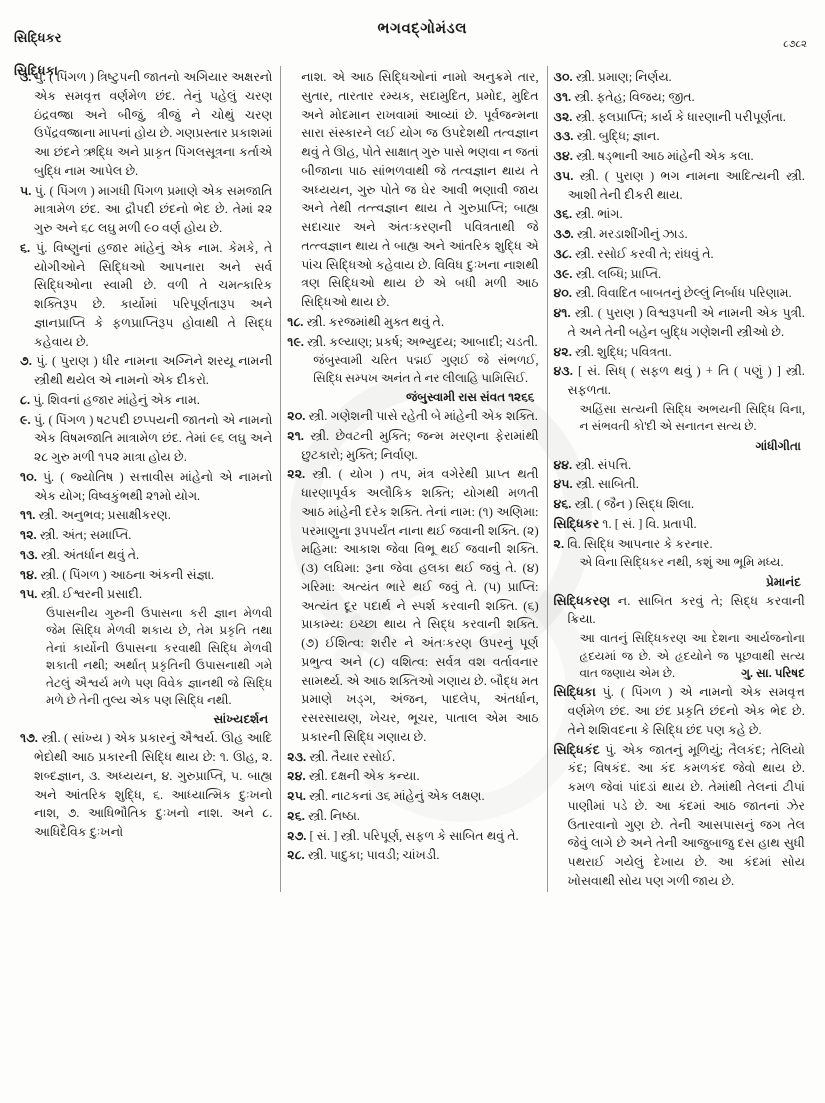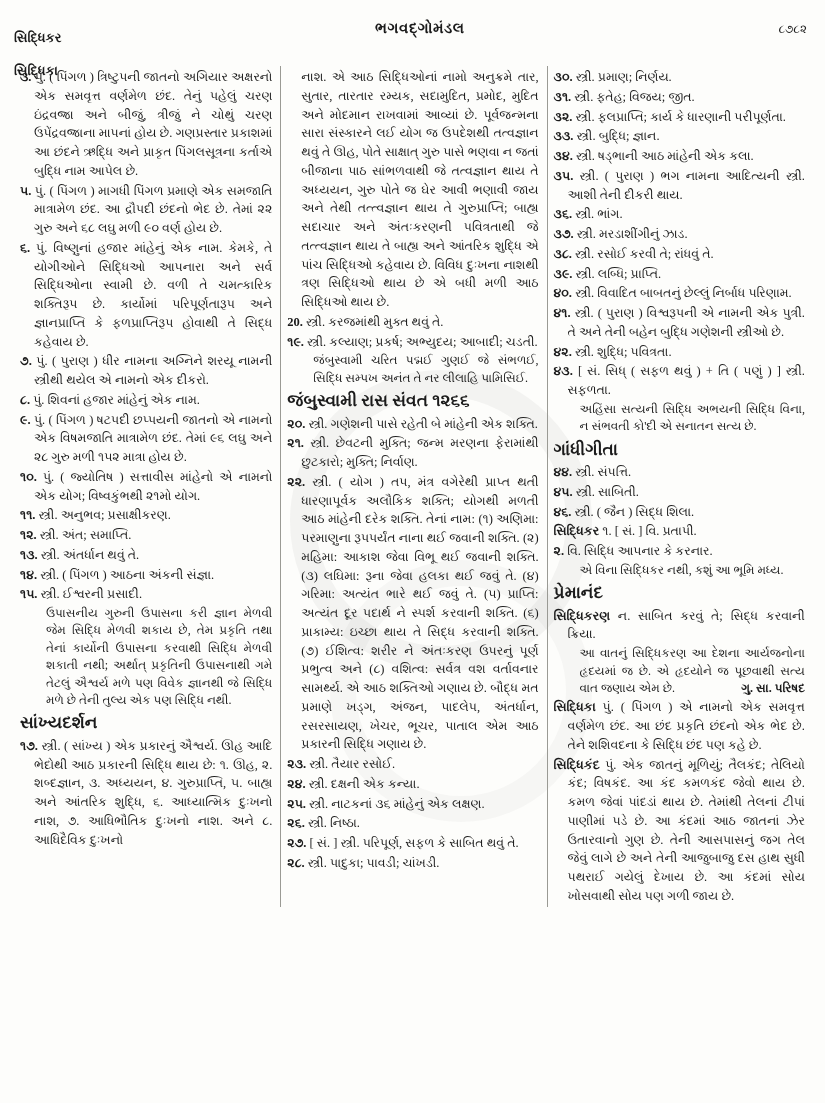--- a/index.html
+++ b/index.html
@@ -43,22 +43,22 @@
     font-weight:bold;
     white-space:pre-line;
   }
   .page-title{
     font-size:15px;
     font-weight:bold;
     letter-spacing:.5px;
     margin-top:6px;
   }
   .page-number{
-    font-size:12px;
-    margin-top:8px;
+    font-size:10px;
+    margin-top:24px;
     padding-right:6px;
   }
 
   .columns{
     display:flex;
     position:relative;z-index:1;
     gap:0;
   }
   .column{
     width:33.33%;
@@ -84,21 +84,22 @@
     margin-left:-14px;
     font-weight:bold;
   }
   .cont{padding-left:14px;}
   .quote{
     padding-left:26px;
     font-size:12px;
     line-height:1.45;
   }
   .cite{
-    font-size:17px;
+    text-align:right;
+    font-size:12px;
     padding-right:4px;
     font-weight:bold;
   }
   .inline-cite{
     float:right;
     font-weight:bold;
     padding-left:8px;
   }
 </style>
 </head>
@@ -131,21 +132,21 @@
         <p class="entry"><span class="num">૧૨. </span>સ્ત્રી. અંત; સમાપ્તિ.</p>
         <p class="entry"><span class="num">૧૩. </span>સ્ત્રી. અંતર્ધાન થવું તે.</p>
         <p class="entry"><span class="num">૧૪. </span>સ્ત્રી. ( પિંગળ ) આઠના અંકની સંજ્ઞા.</p>
         <p class="entry"><span class="num">૧૫. </span>સ્ત્રી. ઈશ્વરની પ્રસાદી.</p>
         <p class="quote">ઉપાસનીય ગુરુની ઉપાસના કરી જ્ઞાન મેળવી જેમ સિદ્ધિ મેળવી શકાય છે, તેમ પ્રકૃતિ તથા તેનાં કાર્યોની ઉપાસના કરવાથી સિદ્ધિ મેળવી શકાતી નથી; અર્થાત્ પ્રકૃતિની ઉપાસનાથી ગમે તેટલું ઐશ્વર્ય મળે પણ વિવેક જ્ઞાનથી જે સિદ્ધિ મળે છે તેની તુલ્ય એક પણ સિદ્ધિ નથી.</p>
         <p class="cite">સાંખ્યદર્શન</p>
         <p class="entry"><span class="num">૧૭. </span>સ્ત્રી. ( સાંખ્ય ) એક પ્રકારનું ઐશ્વર્ય. ઊહ આદિ ભેદોથી આઠ પ્રકારની સિદ્ધિ થાય છે: ૧. ઊહ, ૨. શબ્દજ્ઞાન, ૩. અધ્યયન, ૪. ગુરુપ્રાપ્તિ, ૫. બાહ્ય અને આંતરિક શુદ્ધિ, ૬. આધ્યાત્મિક દુઃખનો નાશ, ૭. આધિભૌતિક દુઃખનો નાશ. અને ૮. આધિદૈવિક દુઃખનો</p>
       </div>
     <div class="column">
         <p class="cont">નાશ. એ આઠ સિદ્ધિઓનાં નામો અનુક્રમે તાર, સુતાર, તારતાર રમ્યક, સદામુદિત, પ્રમોદ, મુદિત અને મોદમાન રાખવામાં આવ્યાં છે. પૂર્વજન્મના સારા સંસ્કારને લઈ યોગ જ ઉપદેશથી તત્વજ્ઞાન થવું તે ઊહ, પોતે સાક્ષાત્ ગુરુ પાસે ભણવા ન જતાં બીજાના પાઠ સાંભળવાથી જે તત્વજ્ઞાન થાય તે અધ્યયન, ગુરુ પોતે જ ઘેર આવી ભણાવી જાય અને તેથી તત્ત્વજ્ઞાન થાય તે ગુરુપ્રાપ્તિ; બાહ્ય સદાચાર અને અંતઃકરણની પવિત્રતાથી જે તત્ત્વજ્ઞાન થાય તે બાહ્ય અને આંતરિક શુદ્ધિ એ પાંચ સિદ્ધિઓ કહેવાય છે. વિવિધ દુઃખના નાશથી ત્રણ સિદ્ધિઓ થાય છે એ બધી મળી આઠ સિદ્ધિઓ થાય છે.</p>
-        <p class="entry"><span class="num">20. </span>સ્ત્રી. કરજમાંથી મુક્ત થવું તે.</p>
+        <p class="entry"><span class="num">૧૮. </span>સ્ત્રી. કરજમાંથી મુક્ત થવું તે.</p>
         <p class="entry"><span class="num">૧૯. </span>સ્ત્રી. કલ્યાણ; પ્રકર્ષ; અભ્યુદય; આબાદી; ચડતી.</p>
         <p class="quote">જંબુસ્વામી ચરિત પદ્મઈ ગુણઈ જે સંભળઈ, સિદ્ધિ સમ્પખ અનંત તે નર લીલાહિ પામિસિઈ.</p>
         <p class="cite">જંબુસ્વામી રાસ સંવત ૧૨૬૬</p>
         <p class="entry"><span class="num">૨૦. </span>સ્ત્રી. ગણેશની પાસે રહેતી બે માંહેની એક શક્તિ.</p>
         <p class="entry"><span class="num">૨૧. </span>સ્ત્રી. છેવટની મુક્તિ; જન્મ મરણના ફેરામાંથી છુટકારો; મુક્તિ; નિર્વાણ.</p>
         <p class="entry"><span class="num">૨૨. </span>સ્ત્રી. ( યોગ ) તપ, મંત્ર વગેરેથી પ્રાપ્ત થતી ધારણાપૂર્વક અલૌકિક શક્તિ; યોગથી મળતી આઠ માંહેની દરેક શક્તિ. તેનાં નામ: (૧) અણિમા: પરમાણુના રૂપપર્યંત નાના થઈ જવાની શક્તિ. (૨) મહિમા: આકાશ જેવા વિભૂ થઈ જવાની શક્તિ. (૩) લઘિમા: રૂના જેવા હલકા થઈ જવું તે. (૪) ગરિમા: અત્યંત ભારે થઈ જવું તે. (૫) પ્રાપ્તિ: અત્યંત દૂર પદાર્થ ને સ્પર્શ કરવાની શક્તિ. (૬) પ્રાકામ્ય: ઇચ્છા થાય તે સિદ્ધ કરવાની શક્તિ. (૭) ઈશિત્વ: શરીર ને અંતઃકરણ ઉપરનું પૂર્ણ પ્રભુત્વ અને (૮) વશિત્વ: સર્વત્ર વશ વર્તાવનાર સામર્થ્ય. એ આઠ શક્તિઓ ગણાય છે. બૌદ્ધ મત પ્રમાણે ખડ્ગ, અંજન, પાદલેપ, અંતર્ધાન, રસરસાયણ, ખેચર, ભૂચર, પાતાલ એમ આઠ પ્રકારની સિદ્ધિ ગણાય છે.</p>
         <p class="entry"><span class="num">૨૩. </span>સ્ત્રી. તૈયાર રસોઈ.</p>
         <p class="entry"><span class="num">૨૪. </span>સ્ત્રી. દક્ષની એક કન્યા.</p>
         <p class="entry"><span class="num">૨૫. </span>સ્ત્રી. નાટકનાં ૩૬ માંહેનું એક લક્ષણ.</p>
         <p class="entry"><span class="num">૨૬. </span>સ્ત્રી. નિષ્ઠા.</p>

